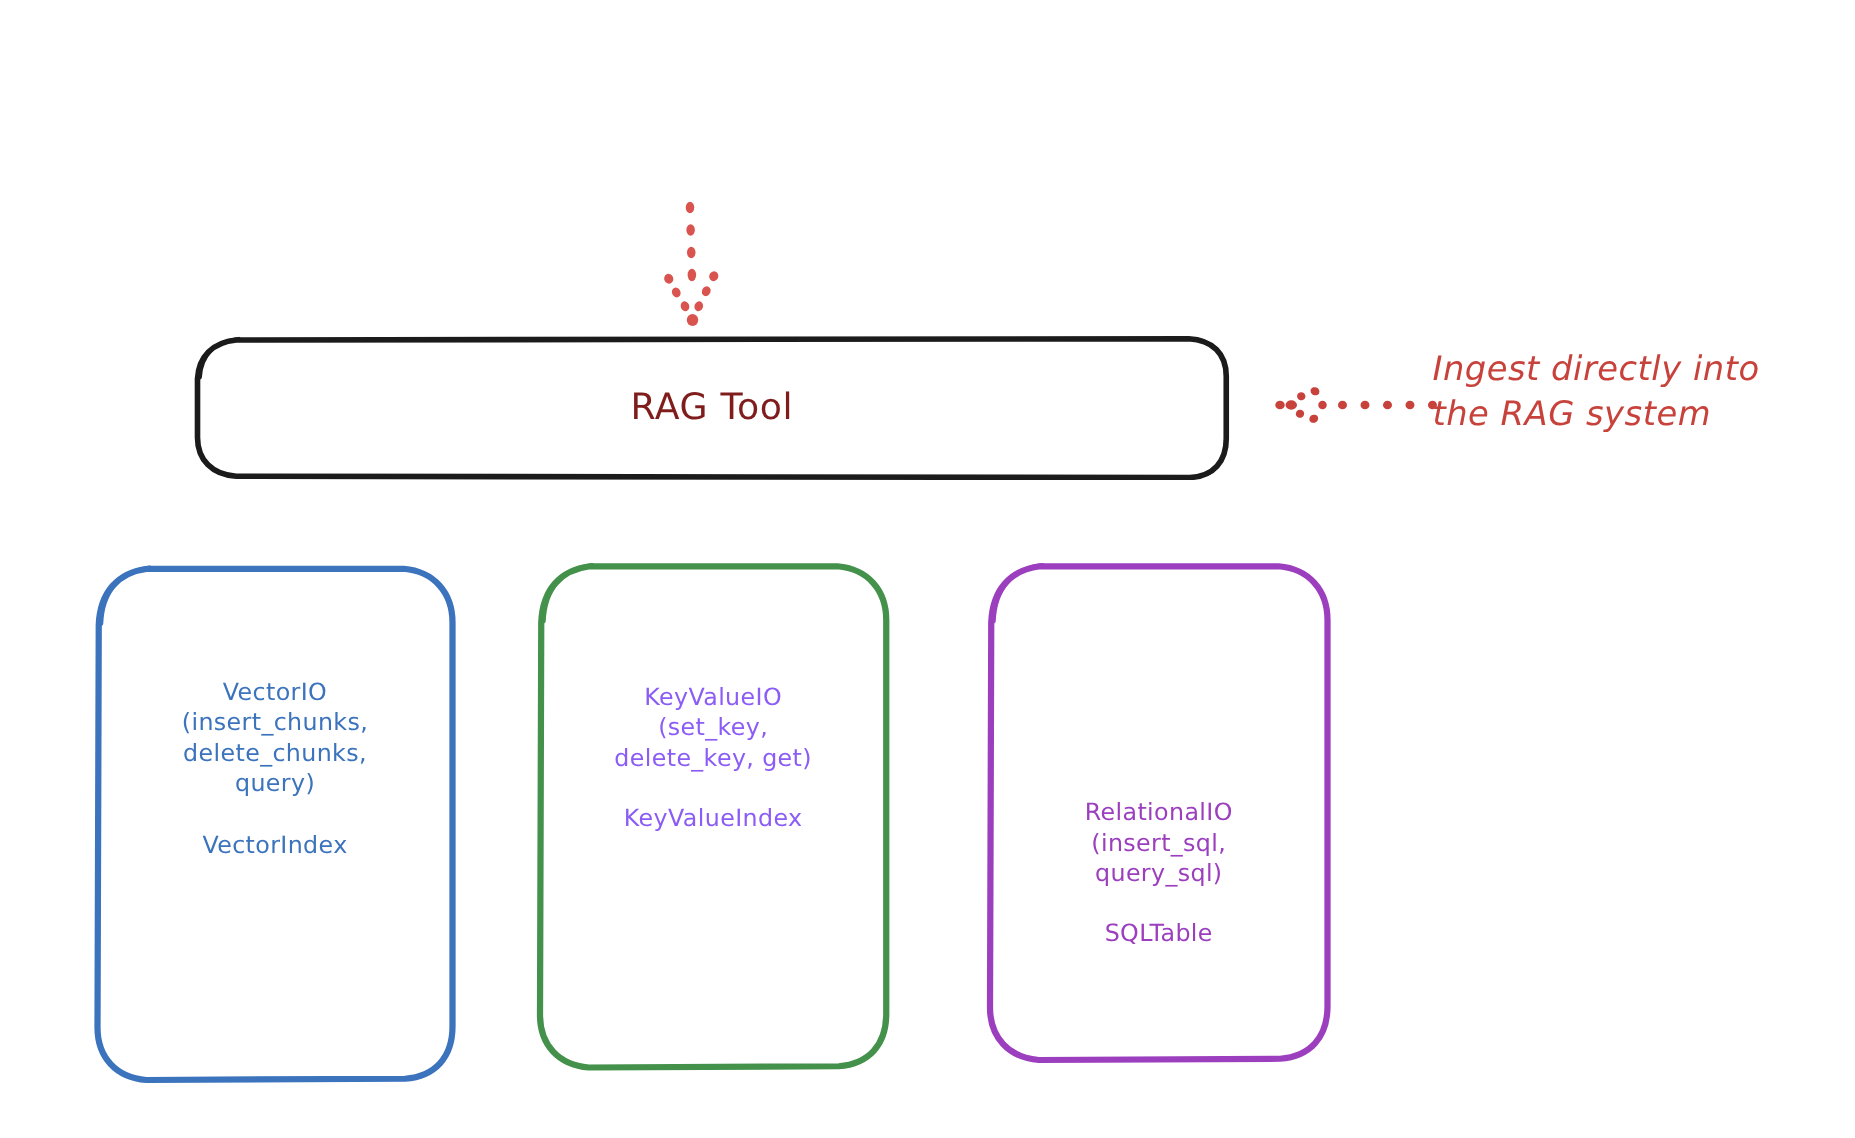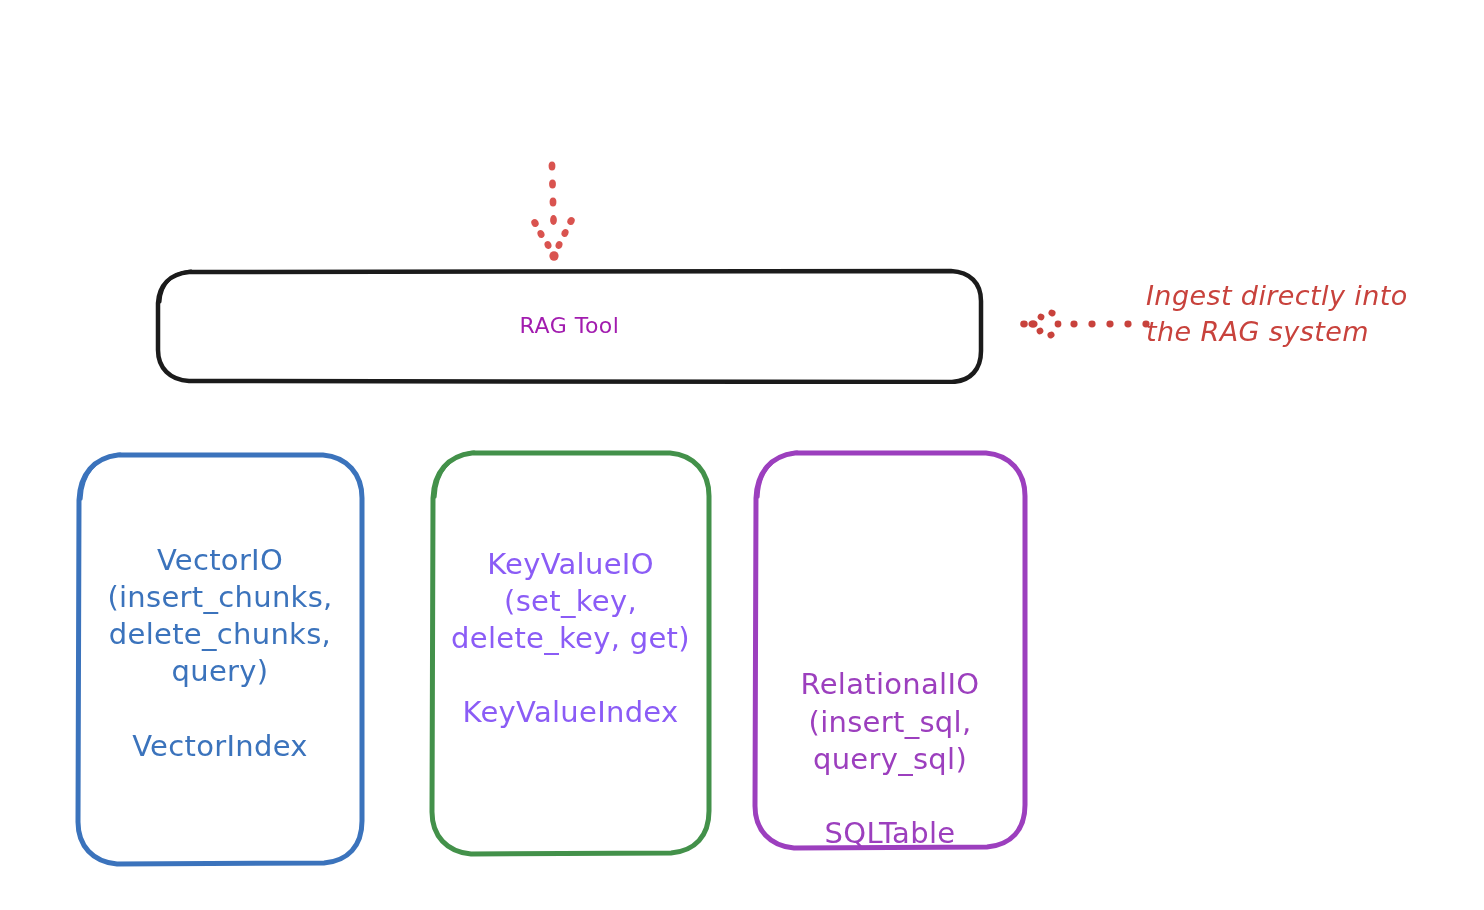--- a/index.html
+++ b/index.html
@@ -59,29 +59,29 @@
 
   
   #ragtool-box {
     left: 155px;
     top: 268px;
     width: 829px;
     height: 116px;
   }
   #ragtool-box .label {
     font-family: "DejaVu Sans", sans-serif;
-    font-size: 22px;
-    color: #a21caf;
+    font-size: 29px;
+    color: #7f1d1d;
     letter-spacing: 0.5px;
   }
 
   
   .leaf-box .label {
     font-family: "DejaVu Sans", sans-serif;
-    font-size: 29px;
+    font-size: 19px;
     letter-spacing: 0.3px;
   }
   #vectorio-box {
     left: 74px;
     top: 450px;
     width: 292px;
     height: 418px;
     align-items: flex-start;
     padding-top: 92px;
   }
@@ -91,25 +91,25 @@
     left: 428px;
     top: 448px;
     width: 285px;
     height: 410px;
     align-items: flex-start;
     padding-top: 98px;
   }
   #keyvalueio-box .label { color: #8b5cf6; }
 
   #relationalio-box {
-    left: 751px;
+    left: 788px;
     top: 448px;
     width: 278px;
     height: 404px;
-    align-items: flex-end;
+    align-items: center;
     padding-top: 98px;
   }
   #relationalio-box .label { color: #9c3fbe; }
 
   
   #ingest-note {
     position: absolute;
     left: 1146px;
     top: 278px;
     width: 330px;

